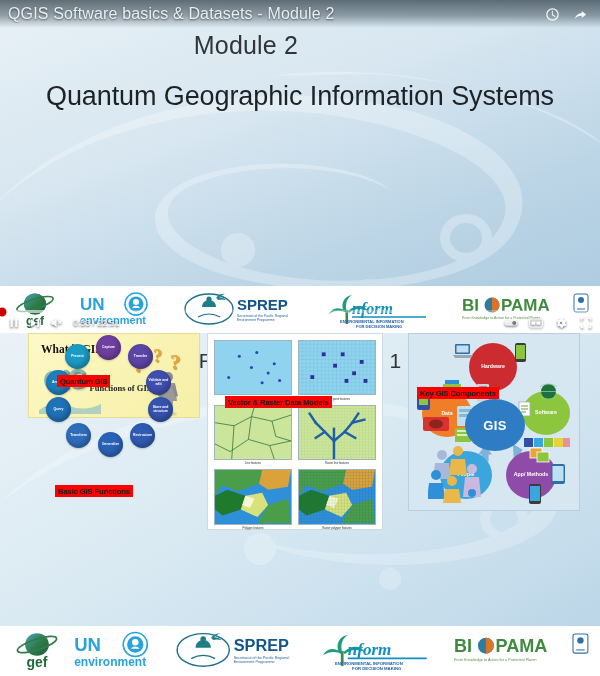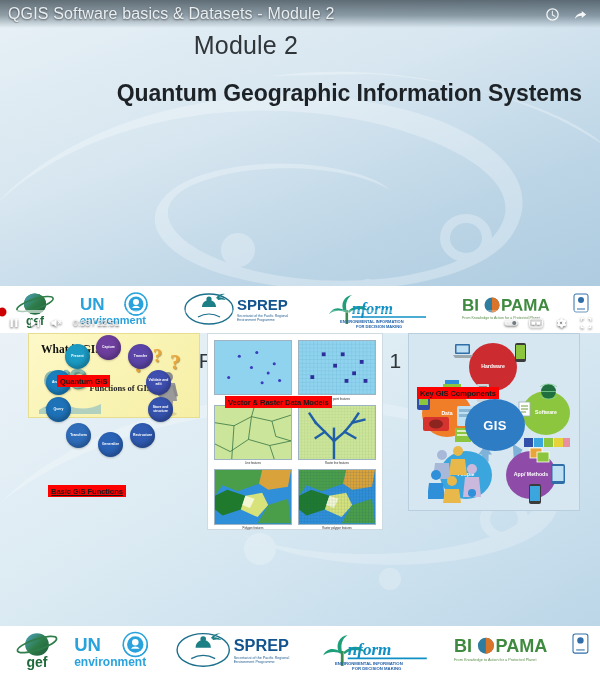--- a/index.html
+++ b/index.html
@@ -31,22 +31,22 @@
   
   .wm { position:absolute; inset:0; overflow:hidden; pointer-events:none; }
   .wm svg { position:absolute; left:-30px; top:70px; width:700px; height:290px; opacity:.55; }
 
   
   .s1-module {
     position:absolute; left:0; top:31px; width:492px; text-align:center;
     font-size:25px; color:#2f3539; font-weight:400; letter-spacing:.2px;
   }
   .s1-title {
-    position:absolute; left:18px; top:78px; width:564px; text-align:right;
-    font-size:23px; line-height:1.36; color:#1d2226; font-weight:700;
+    position:absolute; left:18px; top:78px; width:564px; text-align:center;
+    font-size:27px; line-height:1.36; color:#1d2226; font-weight:400;
     letter-spacing:-.1px;
   }
 
   
   .logo-strip {
     display:flex; align-items:center; justify-content:space-between;
     background:#ffffff; padding:0 10px;
   }
   .logo { display:flex; align-items:center; flex-shrink:0; }
 
@@ -323,21 +323,21 @@
           <path d="M520,196 a24,22 0 1,0 48,0 a24,22 0 1,0 -48,0 M530,196 a14,13 0 1,1 28,0 a14,13 0 1,1 -28,0" fill-rule="evenodd"></path>
         </g>
       </svg>
     </div>
 
     <div class="s2-heading">Recap from Module 1</div>
 
     <div class="redlabel" style="left:57px; top:42px;">Quantum GIS</div>
     <div class="redlabel" style="left:225px; top:63px;">Vector &amp; Raster Data Models</div>
     <div class="redlabel" style="left:417px; top:54px;">Key GIS Components</div>
-    <div class="redlabel" style="left:48px; top:152px;text-decoration:underline;">Basic GIS Functions</div>
+    <div class="redlabel" style="left:55px; top:152px;">Basic GIS Functions</div>
 
     <div class="p-whatgis">
       <div class="whatgis-box">
         <div class="whatgis-title">What is GIS ?</div>
         <div class="gis3d">GIS</div>
         <div class="qmark" style="left:104px; top:18px; font-size:23px;">?</div>
         <div class="qmark" style="left:124px; top:12px; font-size:18px;">?</div>
         <div class="qmark" style="left:141px; top:16px; font-size:21px;">?</div>
         <svg style="position:absolute; left:126px; top:36px;" width="26" height="46" viewBox="0 0 26 46">
           <ellipse cx="13" cy="44" rx="9" ry="2" fill="#c9c28a" opacity=".6"></ellipse>

